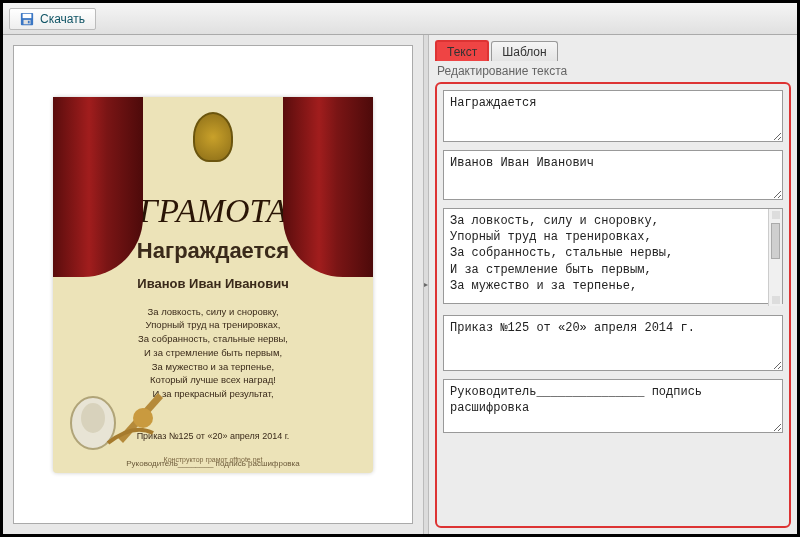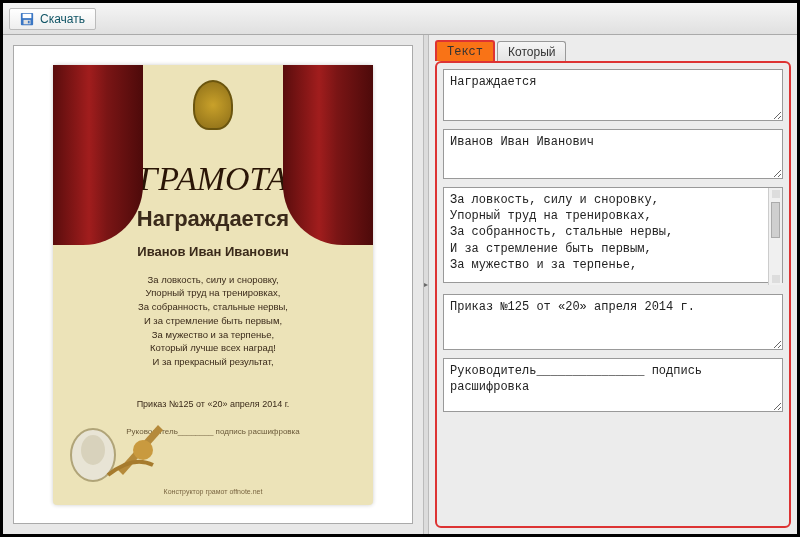--- a/index.html
+++ b/index.html
@@ -3,40 +3,40 @@
 <meta charset="utf-8">
 <style>
   * { box-sizing: border-box; margin: 0; padding: 0; }
   body { font-family: Tahoma, Arial, sans-serif; font-size: 12px; background: #fff; }
   .app { width: 800px; height: 537px; border: 3px solid #000; position: relative; background: #e8e8e8; display: flex; flex-direction: column; }
   .toolbar { height: 32px; background: linear-gradient(#f5f5f5, #e0e0e0); border-bottom: 1px solid #aaa; display: flex; align-items: center; padding: 0 6px; }
   .dl-btn { display: inline-flex; align-items: center; gap: 6px; padding: 3px 10px; border: 1px solid #bbb; background: linear-gradient(#fff,#eee); border-radius: 2px; color: #156; cursor: pointer; font-size: 12px; }
   .save-icon { width: 14px; height: 14px; }
   .main { flex: 1; display: flex; min-height: 0; }
   .preview-pane { flex: 0 0 400px; background: #fff; border: 1px solid #aaa; margin: 10px; display: flex; align-items: center; justify-content: center; position: relative; overflow: hidden; }
-  .cert { width: 320px; height: 440px; background: #ece3b8; position: relative; text-align: center; padding: 40px 30px 20px; color: #3a2a1a; box-shadow: 0 0 4px rgba(0,0,0,.2); border-radius: 4px; }
+  .cert { width: 320px; height: 376px; background: #ece3b8; position: relative; text-align: center; padding: 40px 30px 20px; color: #3a2a1a; box-shadow: 0 0 4px rgba(0,0,0,.2); border-radius: 4px; }
   .curtain-left, .curtain-right { position: absolute; top: 0; width: 90px; height: 180px; background: linear-gradient(90deg, #5a0d0d, #a11d1d 40%, #7a1515 60%, #4d0a0a); }
   .curtain-left { left: 0; border-radius: 0 0 60px 0; }
   .curtain-right { right: 0; border-radius: 0 0 0 60px; }
   .mask { position: absolute; top: 15px; left: 50%; transform: translateX(-50%); width: 40px; height: 50px; background: radial-gradient(circle, #c9a12a, #8b6d18); border-radius: 50% 50% 40% 40%; border: 2px solid #6b550e; }
   .cert-title { font-family: serif; font-style: italic; font-size: 34px; margin-top: 55px; color: #2a1506; }
   .cert-award { font-weight: bold; font-size: 22px; margin-top: 8px; }
   .cert-name { font-weight: bold; font-size: 13px; margin-top: 12px; }
   .cert-poem { margin-top: 14px; font-size: 9.5px; line-height: 1.45; }
   .cert-order { margin-top: 30px; font-size: 9px; }
   .cert-sign { margin-top: 18px; font-size: 8px; color: #6b5a3a; }
   .cert-footer { position: absolute; bottom: 10px; left: 0; right: 0; font-size: 7px; color: #7a6642; }
   .decor { position: absolute; bottom: 20px; left: 10px; width: 120px; height: 90px; }
   .decor svg { width: 100%; height: 100%; }
   .splitter { width: 6px; background: #dcdcdc; display: flex; align-items: center; justify-content: center; border-left: 1px solid #bbb; border-right: 1px solid #bbb; cursor: col-resize; }
   .splitter::before { content: "▸"; font-size: 8px; color: #666; }
   .right-pane { flex: 1; display: flex; flex-direction: column; background: #ececec; padding: 4px 6px 6px; }
   .tabs { display: flex; align-items: flex-end; height: 22px; gap: 2px; }
   .tab { padding: 3px 10px 2px; background: linear-gradient(#f5f5f5,#e4e4e4); border: 1px solid #999; border-bottom: none; border-radius: 3px 3px 0 0; color: #333; cursor: pointer; font-size: 12px; }
-  .tab.active { background: #f97316; border: 2px solid #d33; border-bottom: none; position: relative; z-index: 2; font-family: Liberation Mono, monospace; }
+  .tab.active { background: #ef4444; border: 2px solid #d33; border-bottom: none; position: relative; z-index: 2; }
   .subheader { padding: 3px 2px 4px; color: #656565; font-size: 12px; }
   .form-area { flex: 1; border: 2px solid #d33; border-radius: 6px; background: #ececec; padding: 6px; display: flex; flex-direction: column; gap: 8px; overflow: hidden; }
   .ta { width: 100%; border: 1px solid #999; background: #fff; font-family: "Courier New", monospace; font-size: 12px; padding: 4px 6px; resize: vertical; color: #222; line-height: 1.35; }
   .ta.small { height: 52px; }
   .ta.mid { height: 50px; }
   .ta.big { height: 96px; }
   .ta.low { height: 56px; }
   .ta.sign { height: 54px; }
   .scroll-wrap { position: relative; }
   .fake-sb { position: absolute; right: 1px; top: 1px; bottom: 1px; width: 14px; background: #f0f0f0; border-left: 1px solid #ccc; }
@@ -95,22 +95,23 @@
         </div>
         <div class="cert-footer">Конструктор грамот offnote.net</div>
       </div>
     </div>
 
     <div class="splitter"></div>
 
     <div class="right-pane">
       <div class="tabs">
         <div class="tab active">Текст</div>
-        <div class="tab">Который</div>
+        <div class="tab">Шаблон</div>
       </div>
+      <div class="subheader">Редактирование текста</div>
       <div class="form-area">
         <textarea class="ta small" style="">Награждается</textarea>
         <textarea class="ta mid" style="">Иванов Иван Иванович</textarea>
         <div class="scroll-wrap">
           <textarea class="ta big" style="padding-right: 18px;">За ловкость, силу и сноровку,
 Упорный труд на тренировках,
 За собранность, стальные нервы,
 И за стремление быть первым,
 За мужество и за терпенье,</textarea>
           <div class="fake-sb">

